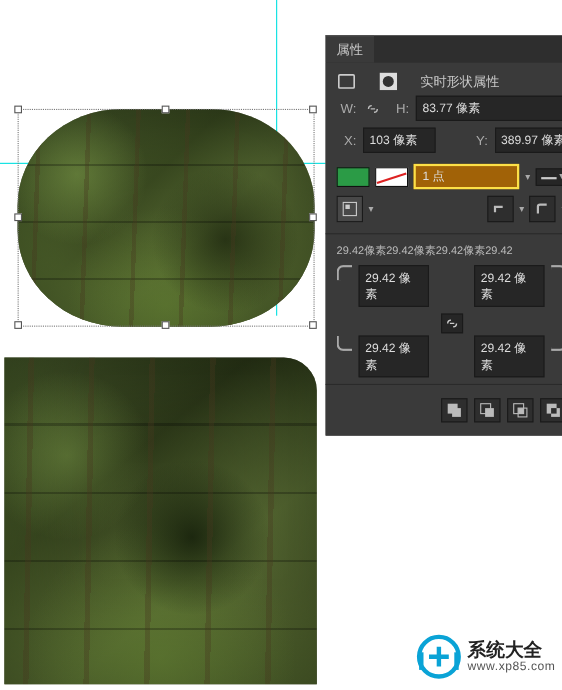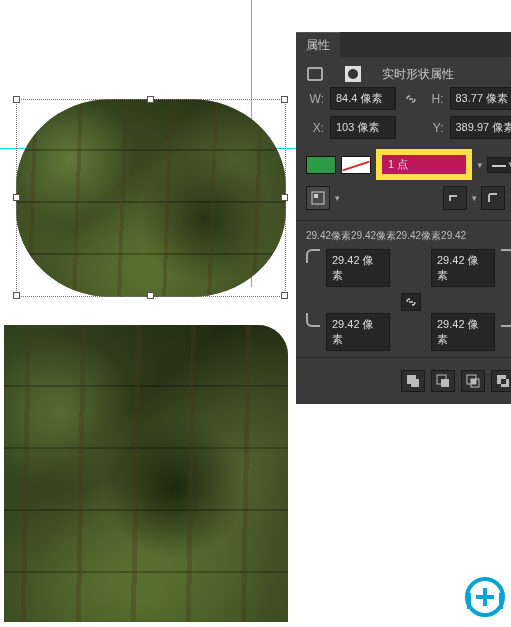--- a/index.html
+++ b/index.html
@@ -46,21 +46,21 @@
   .row{display:flex;align-items:center;gap:6px;margin-bottom:6px}
   .lbl{width:18px;text-align:right;color:#aaa}
   .field{background:#262626;border:1px solid #1a1a1a;padding:3px 5px;color:#ddd;font-size:11px;flex:1;min-width:0;overflow:hidden;white-space:nowrap}
   .chip{width:18px;height:18px;display:flex;align-items:center;justify-content:center;color:#bbb}
   
   .stroke-row{display:flex;align-items:center;gap:5px;margin:10px 0 6px}
   .swatch{width:30px;height:18px;border:1px solid #111}
   .swatch.fill{background:#2b9b46}
   .swatch.none{background:#fff;position:relative}
   .swatch.none::after{content:"";position:absolute;left:0;right:0;top:50%;height:2px;background:#d22;transform:rotate(-18deg)}
-  .stroke-w{background:#be185d;border:6px solid #fde047;padding:2px 6px;font-size:11px;color:#ddd;flex:1}
+  .stroke-w{background:#a16207;border:2px solid #fde047;padding:2px 6px;font-size:11px;color:#ddd;flex:1}
   .dash{width:28px;height:16px;background:#262626;border:1px solid #1a1a1a;position:relative}
   .dash::after{content:"";position:absolute;left:4px;right:8px;top:7px;height:2px;background:#ccc}
   .dash::before{content:"▾";position:absolute;right:1px;top:1px;font-size:9px;color:#aaa}
   
   .align-row{display:flex;align-items:center;gap:5px;margin-bottom:10px}
   .btn{width:24px;height:24px;background:#2e2e2e;border:1px solid #1a1a1a;display:flex;align-items:center;justify-content:center;color:#bbb}
   .btn.light{background:#484848}
   
   .divider{height:1px;background:#2a2a2a;margin:4px -10px 8px}
   
@@ -123,21 +123,20 @@
         <svg width="16" height="16">
             <rect x="0" y="0" width="16" height="16" fill="#ddd"></rect>
             <circle cx="8" cy="8" r="5" fill="#333"></circle>
           </svg>
       </span>
       <span>实时形状属性</span>
     </div>
 
     <div class="row">
       <span class="lbl">W:</span>
-      <span class="field">84.4 像素</span>
       <span class="chip">
         <svg width="14" height="12">
             <path d="M3 6a3 3 0 013-3h0M11 6a3 3 0 01-3 3h0M5 6h4" stroke="#bbb" stroke-width="1.3" fill="none"></path>
           </svg>
       </span>
       <span class="lbl">H:</span>
       <span class="field">83.77 像素</span>
     </div>
 
     <div class="row">
@@ -237,13 +236,17 @@
     </div>
   </div>
 </div>
 
 <div class="wm">
   <div class="wm-logo">
     <svg width="22" height="22">
         <path d="M11 2v18M2 11h18" stroke="#0aa3d6" stroke-width="4"></path>
       </svg>
   </div>
+  <div class="wm-txt">
+    <span class="wm-cn">系统大全</span>
+    <span class="wm-en">www.xp85.com</span>
+  </div>
 </div>
 
 </body></html>

